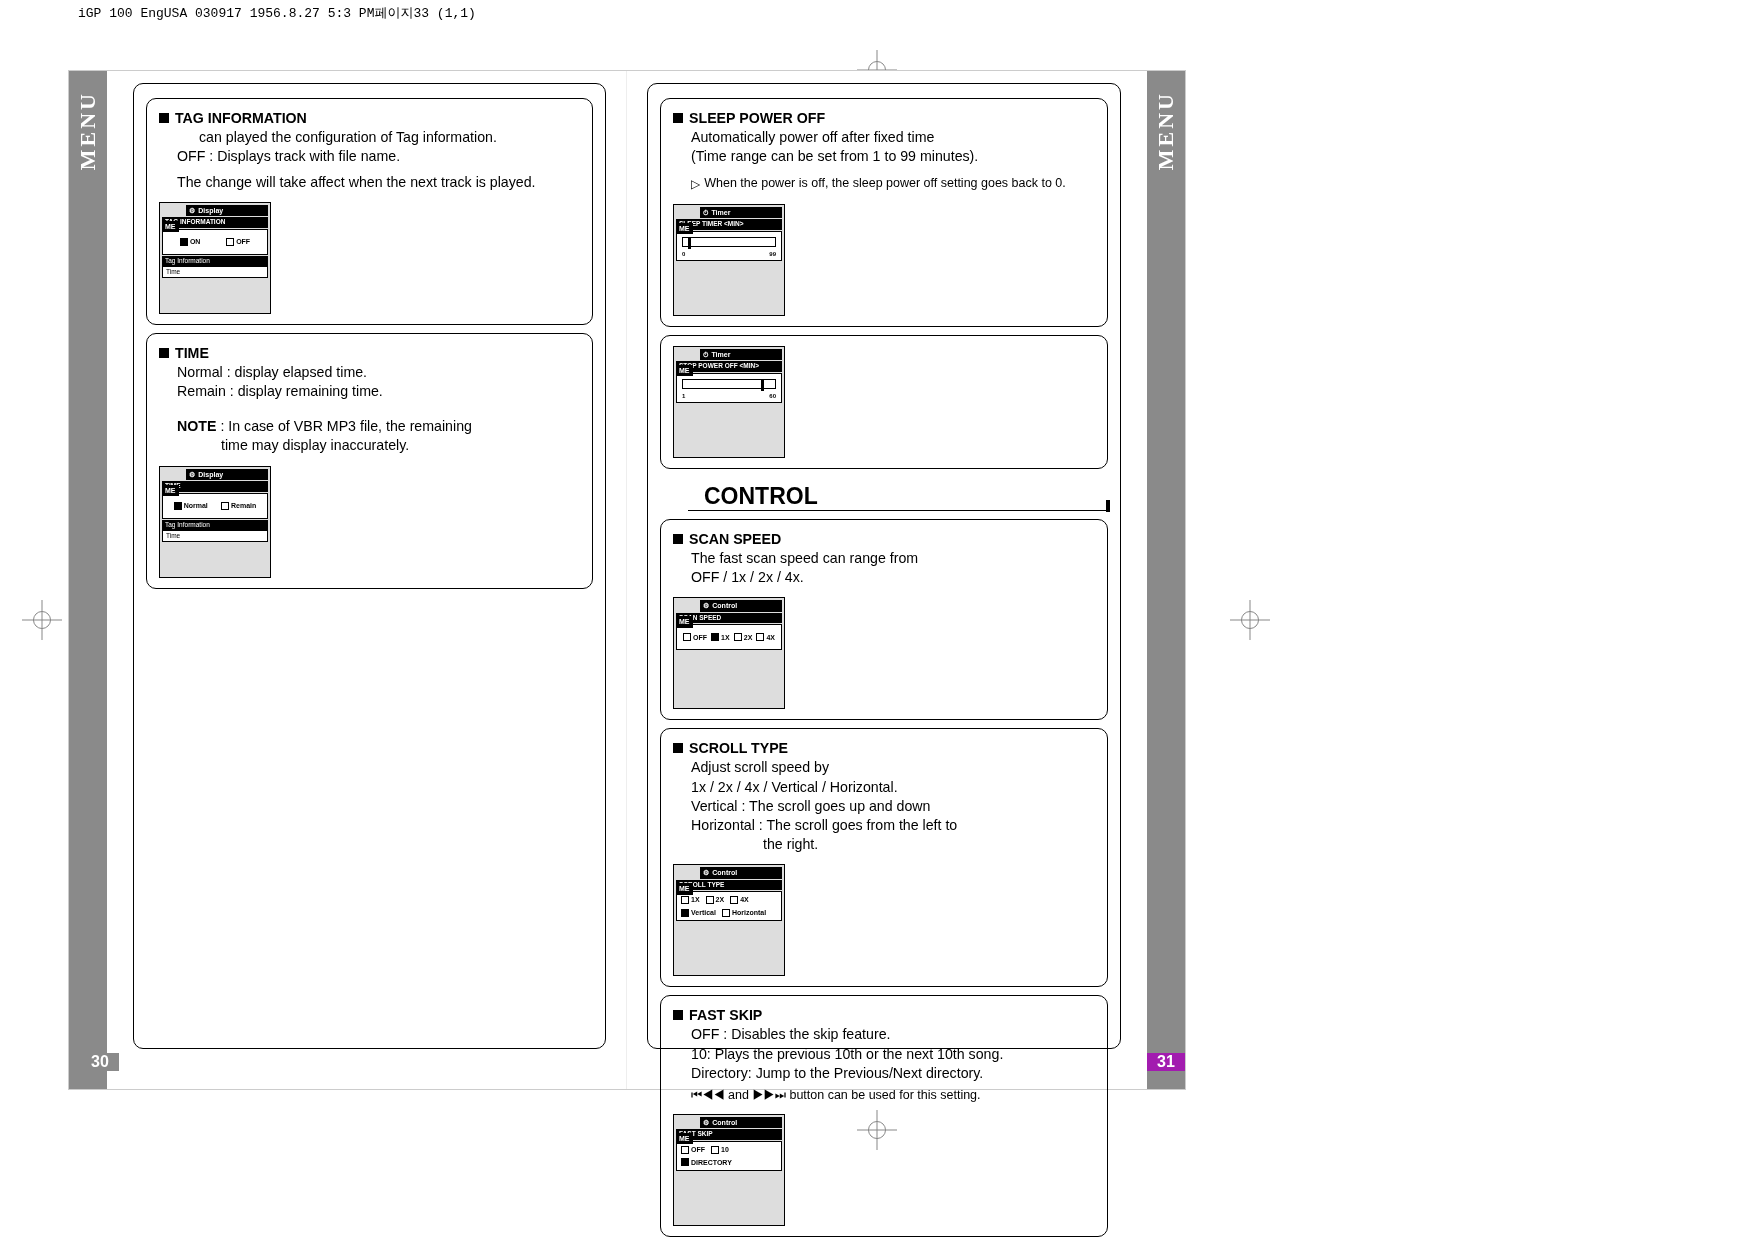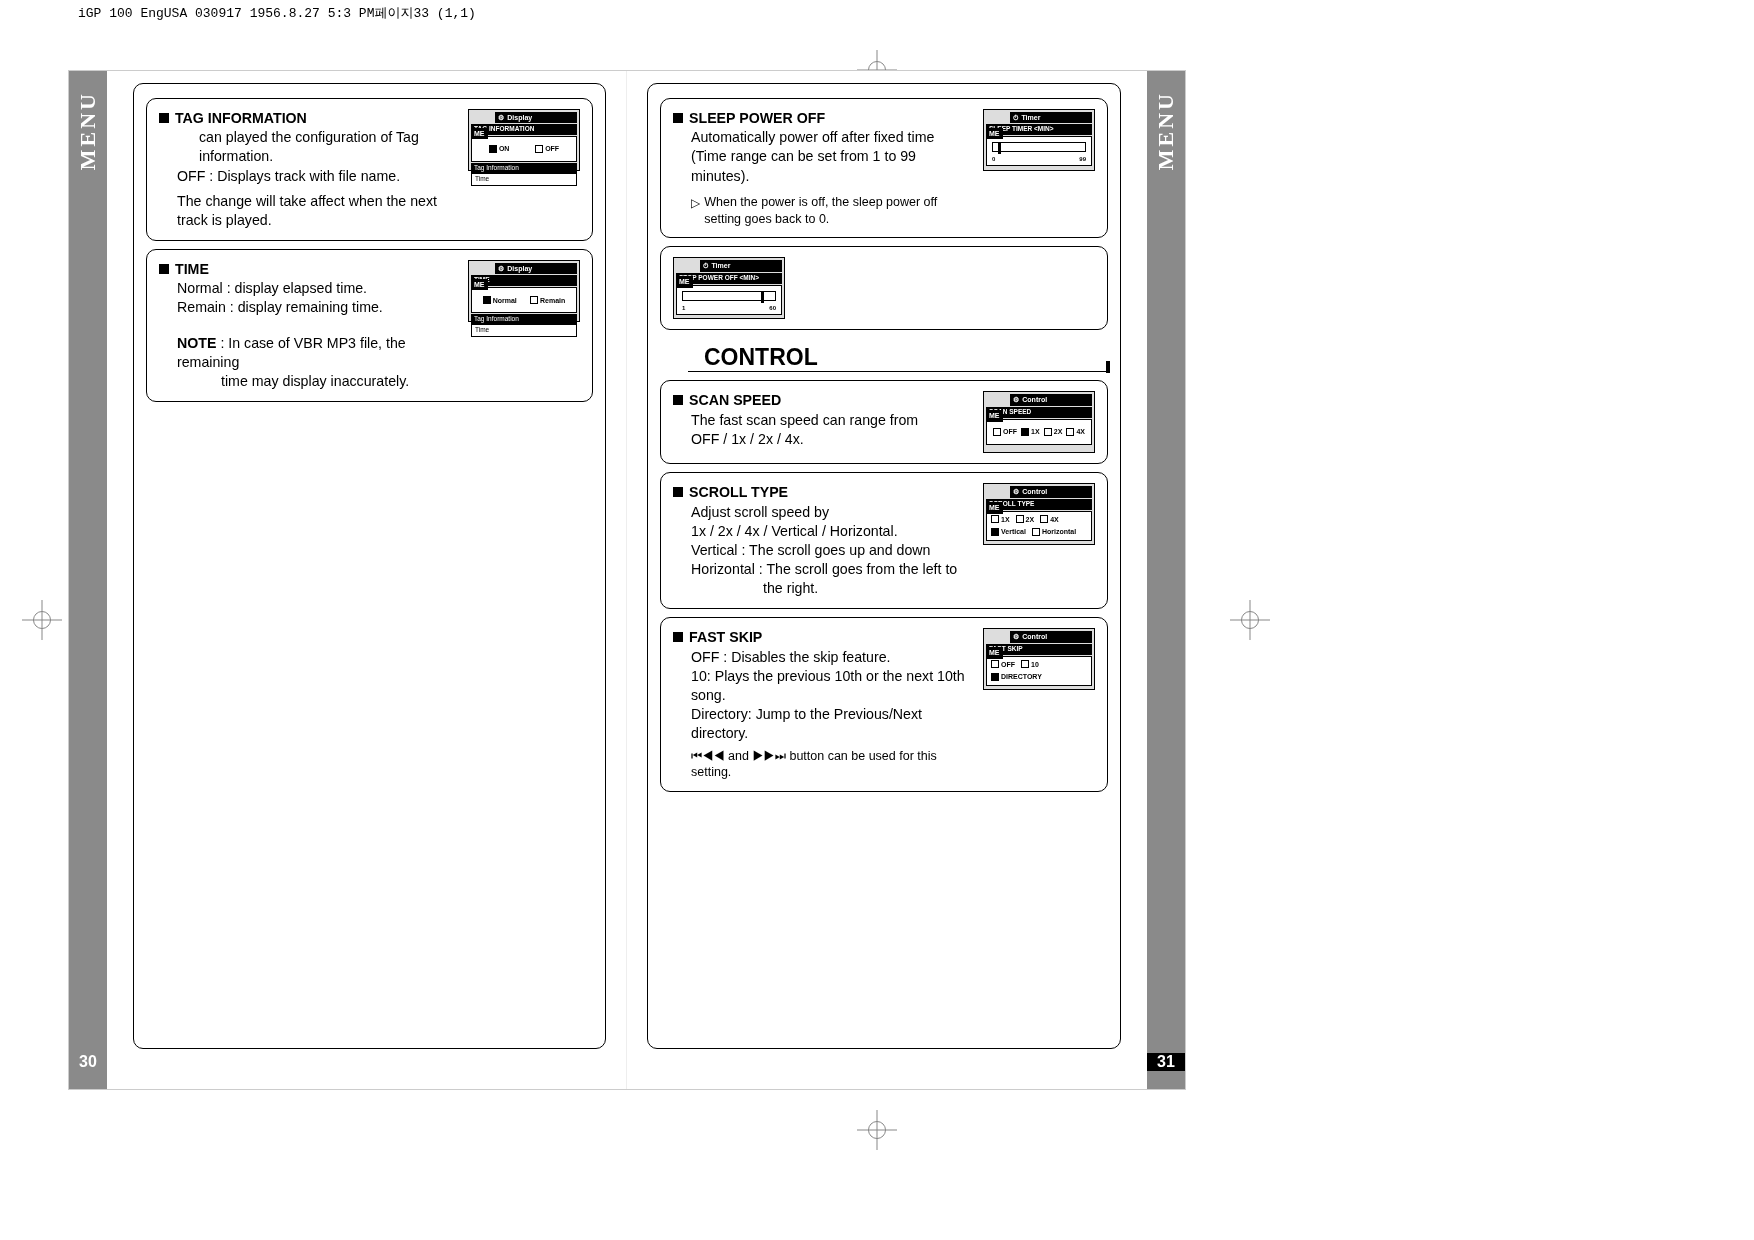--- a/index.html
+++ b/index.html
@@ -51,44 +51,45 @@
   .right-tab .tab-label { transform: translateX(-50%) rotate(180deg); }
   .left-tab .tab-label  { transform: translateX(-50%) rotate(180deg); }
   .page-num {
     position: absolute;
     bottom: 18px;
     color: #fff;
     font-weight: bold;
     font-size: 16px;
     width: 38px;
     text-align: center;
+    margin-left: 12px;
   }
   .left-num  { left: 0; background: #8a8a8a; }
-  .right-num { right: 0; background: #000000; }
+  .right-num { right: 0; background: #a21caf; }
   .content {
     position: absolute;
     left: 64px;
     right: 20px;
     top: 12px;
     bottom: 40px;
     border: 1.5px solid #000;
     border-radius: 10px;
     padding: 6px 0 6px 0;
   }
   .page-right .content { left: 20px; right: 64px; }
   .box {
     margin: 8px 12px;
     border: 1.5px solid #000;
     border-radius: 10px;
     padding: 10px 12px 10px 12px;
     position: relative;
     font-size: 14.2px;
     line-height: 1.35;
   }
-  .box .inner { display: flex; gap: 10px; }
+  .box .inner { display: flex; gap: 10px; flex-direction: column; }
   .box .txt { flex: 1; }
   .bullet {
     display: inline-block;
     width: 10px; height: 10px;
     background: #000;
     margin-right: 6px;
     vertical-align: baseline;
   }
   .title-block { font-weight: bold; display: inline; }
   .indent { padding-left: 18px; }

